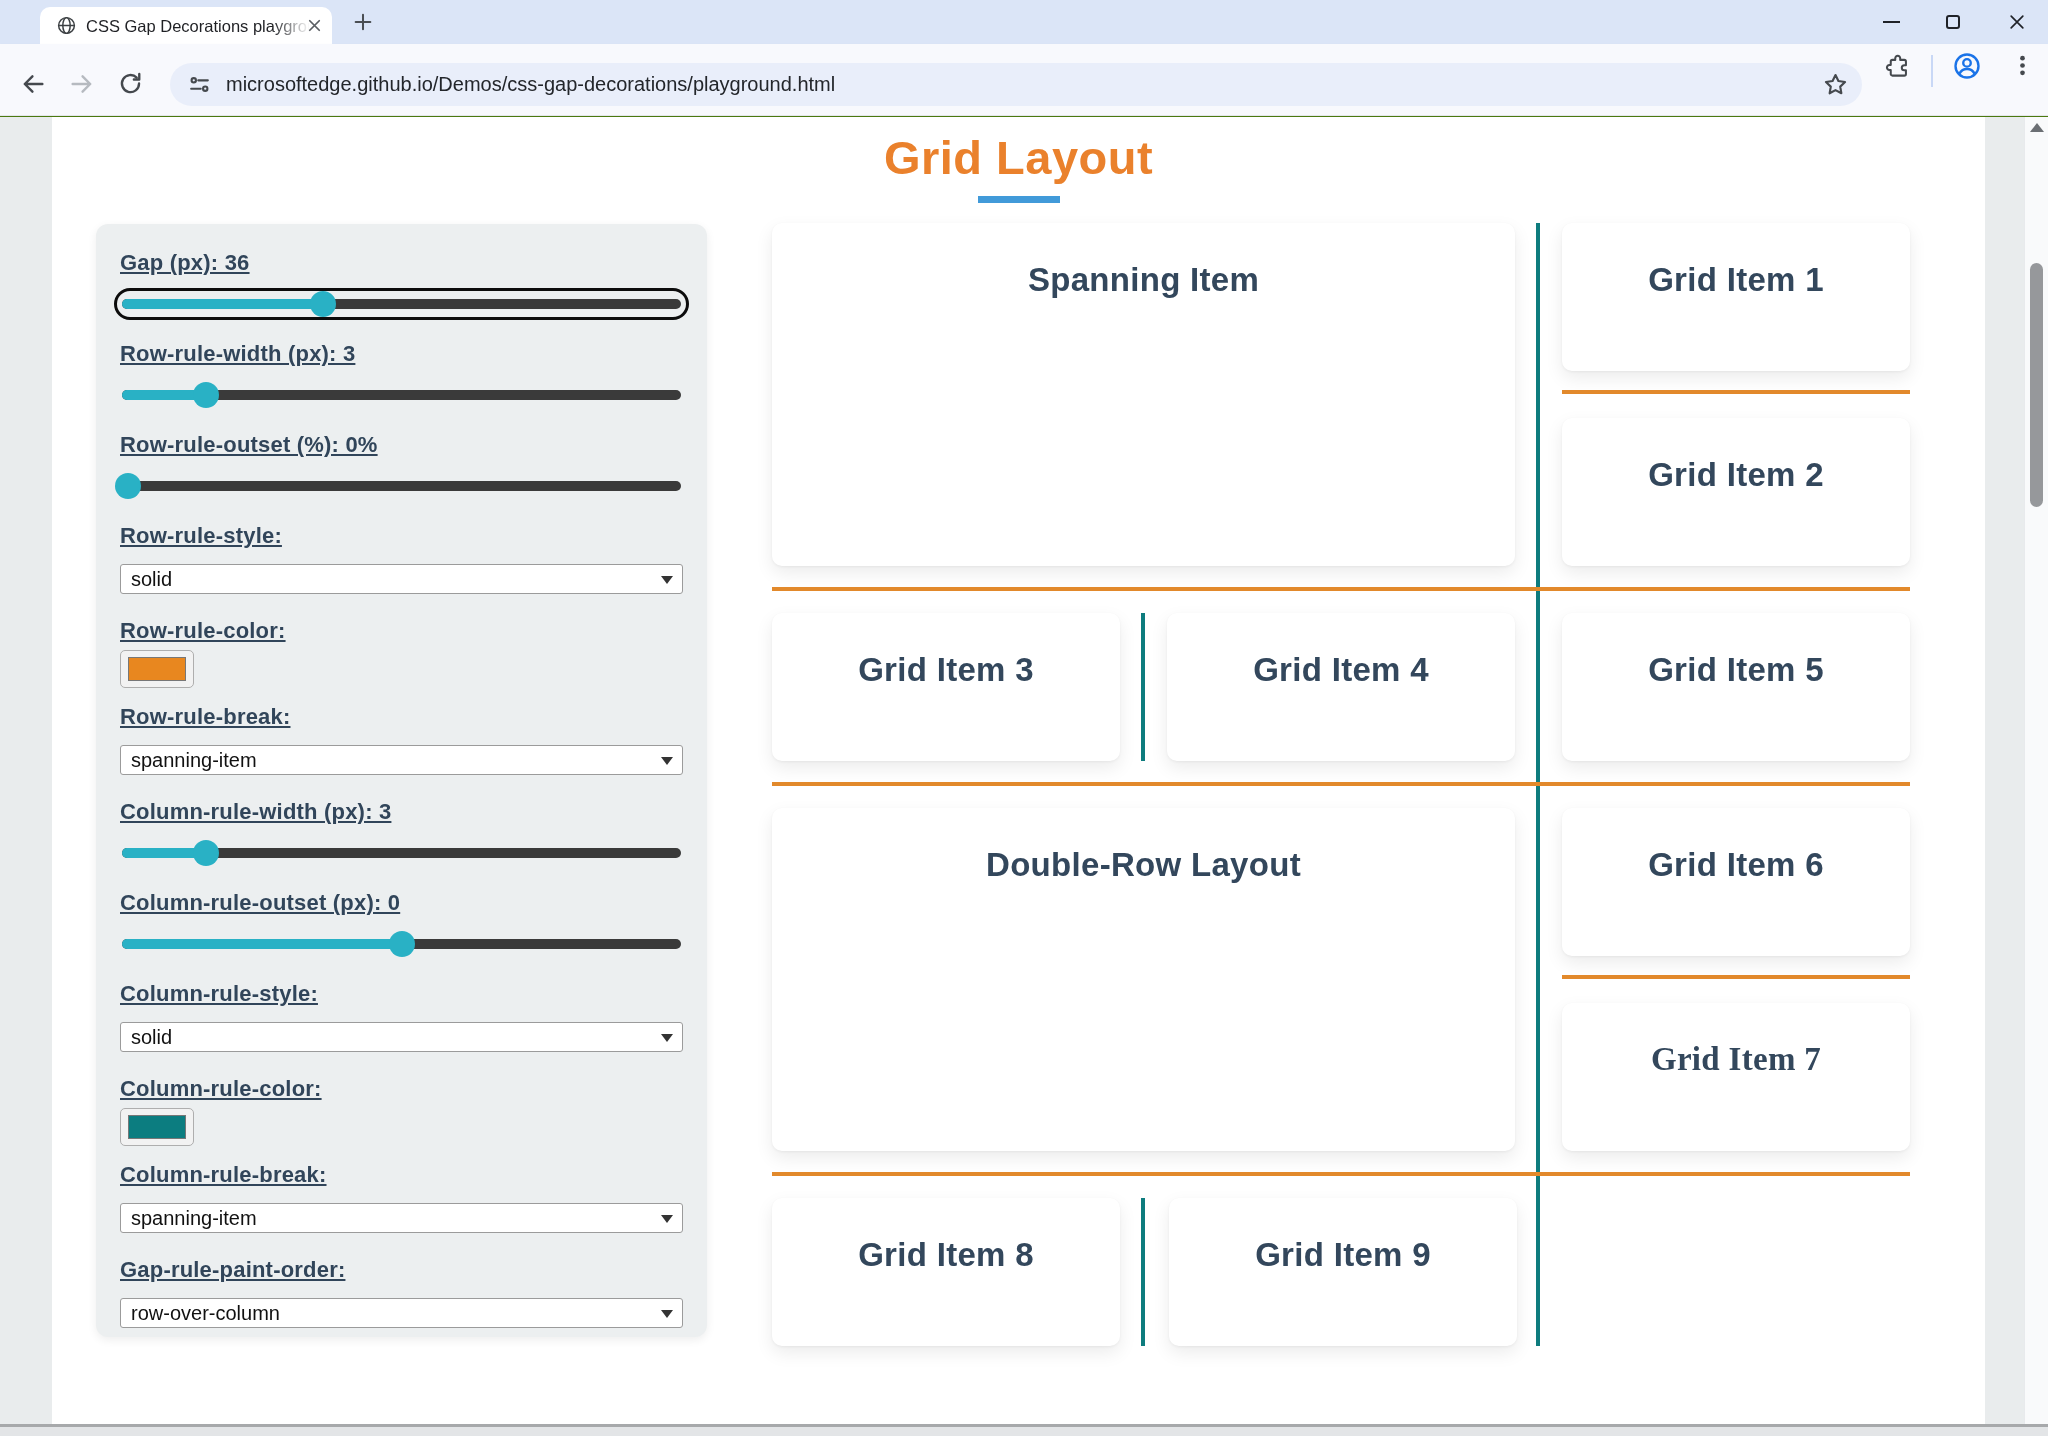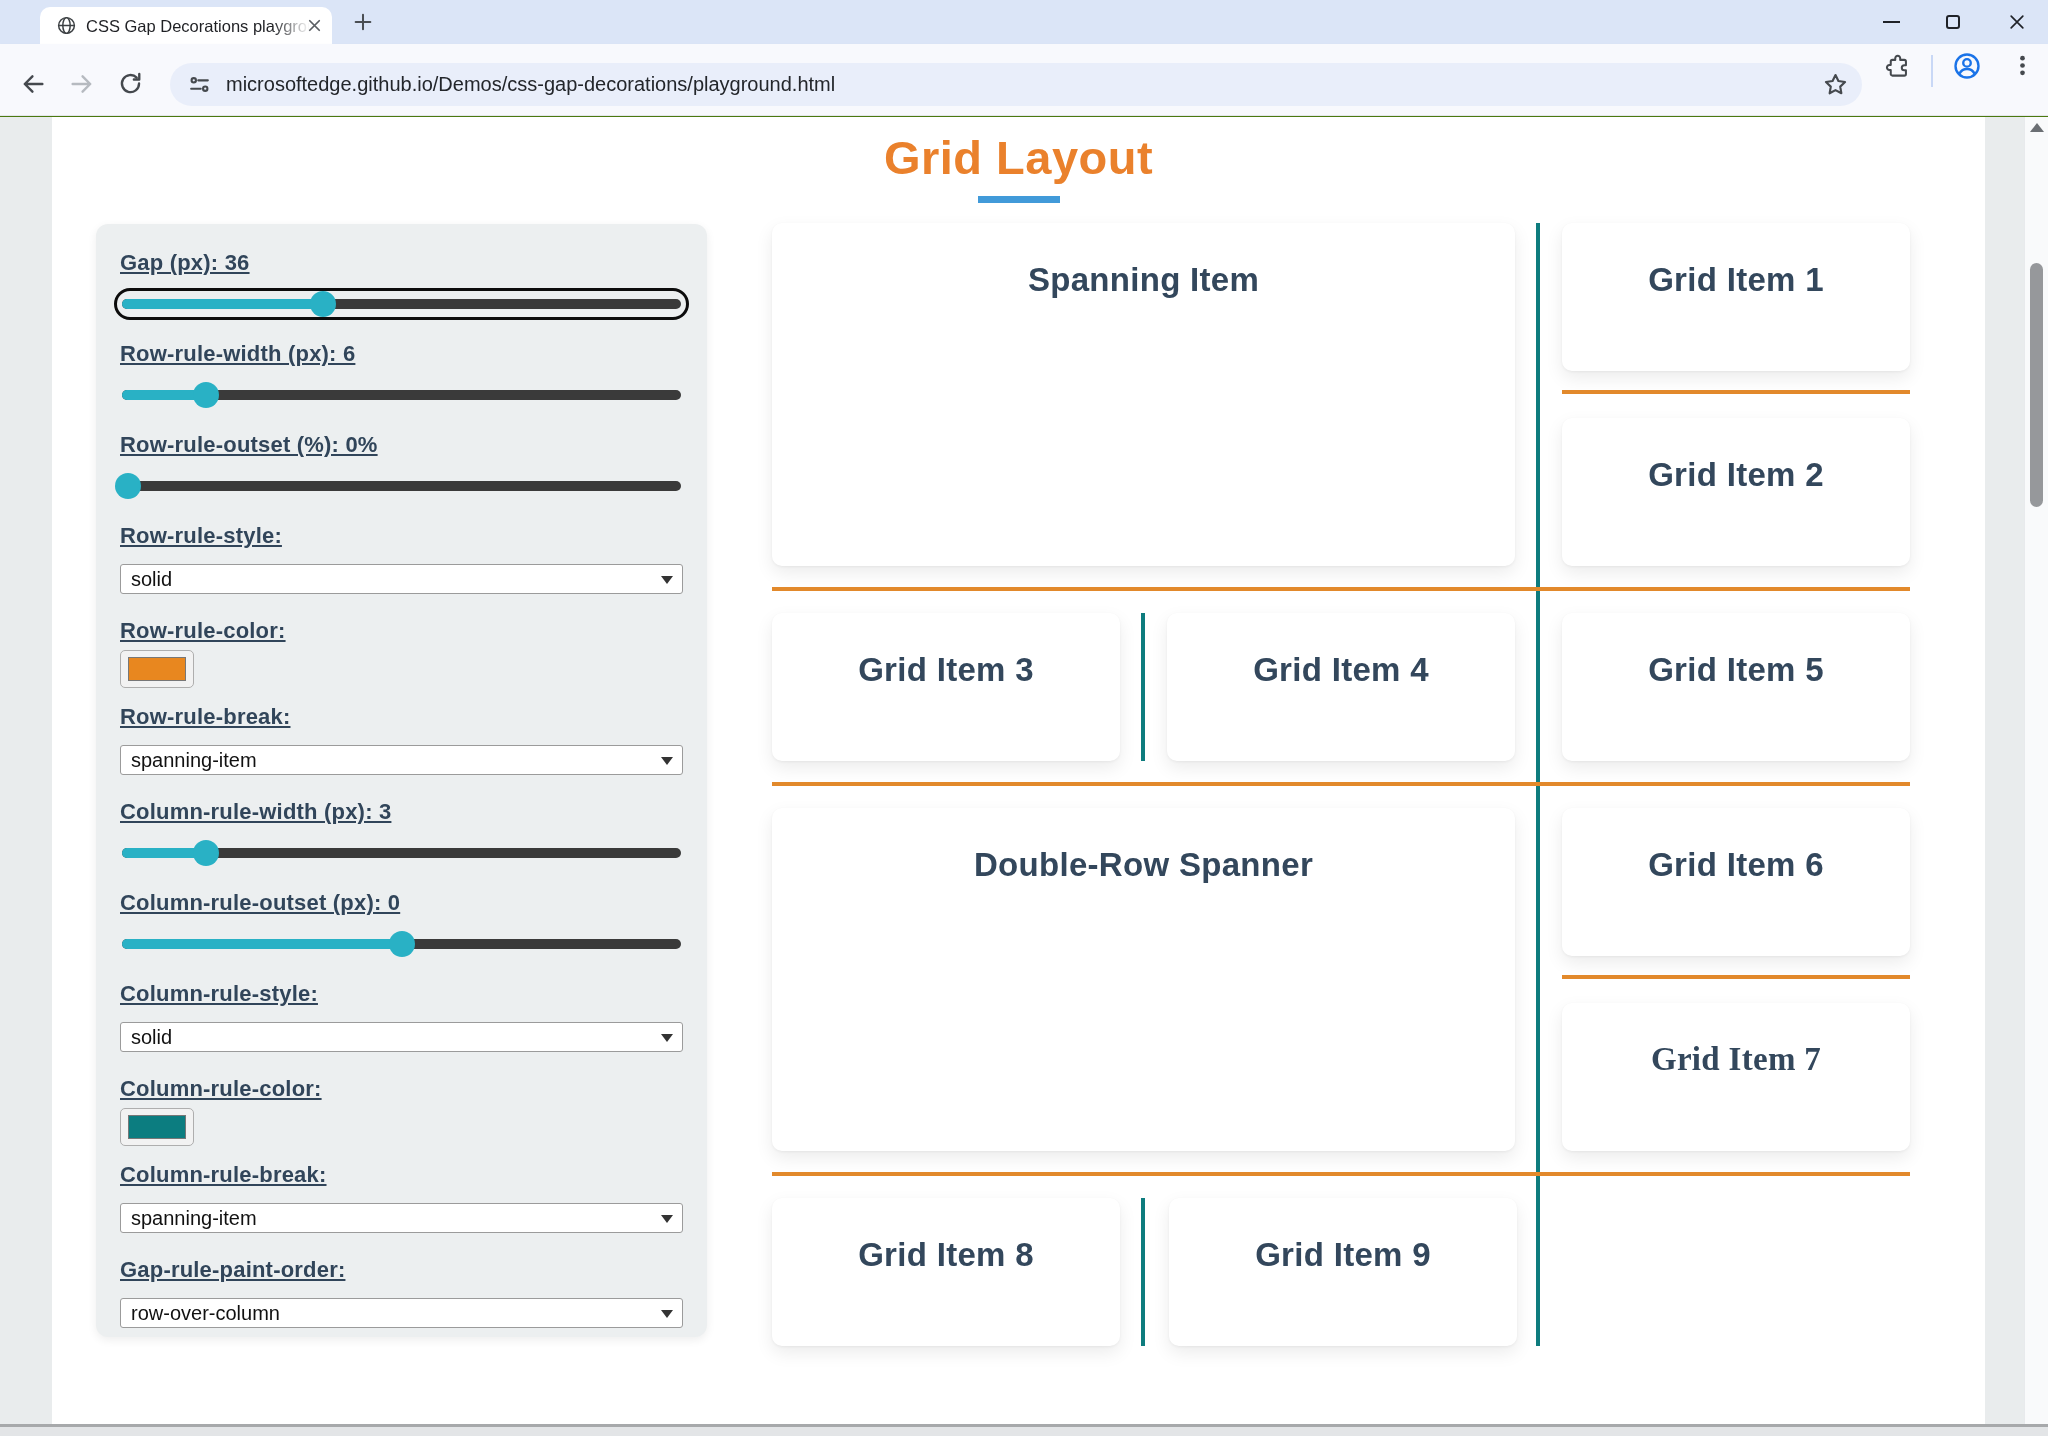--- a/index.html
+++ b/index.html
@@ -191,21 +191,21 @@
           <div class="ctl-label">Gap (px): 36</div>
           <div class="slider focus-ring">
             <div class="track">
                 <div class="fill" style="width: 36%;"></div>
                 <div class="thumb" style="left: 36%;"></div>
               </div>
           </div>
         </div>
 
         <div class="group">
-          <div class="ctl-label">Row-rule-width (px): 6</div>
+          <div class="ctl-label">Row-rule-width (px): 3</div>
           <div class="slider">
             <div class="track">
                 <div class="fill" style="width: 15%;"></div>
                 <div class="thumb" style="left: 15%;"></div>
               </div>
           </div>
         </div>
 
         <div class="group">
           <div class="ctl-label">Row-rule-outset (%): 0%</div>
@@ -302,21 +302,21 @@
         <div class="hrule h-full-2"></div>
         <div class="hrule h-col3-2"></div>
         <div class="hrule h-full-3"></div>
 
         <div class="card pos-span-top">Spanning Item</div>
         <div class="card pos-c3r1">Grid Item 1</div>
         <div class="card pos-c3r2">Grid Item 2</div>
         <div class="card pos-c1r3">Grid Item 3</div>
         <div class="card pos-c2r3">Grid Item 4</div>
         <div class="card pos-c3r3">Grid Item 5</div>
-        <div class="card pos-span-mid">Double-Row Spanner</div>
+        <div class="card pos-span-mid">Double-Row Layout</div>
         <div class="card pos-c3r4">Grid Item 6</div>
         <div class="card pos-c3r5">Grid Item 7</div>
         <div class="card pos-c1r6">Grid Item 8</div>
         <div class="card pos-c2r6">Grid Item 9</div>
       </div>
     </div>
   </div>
 
   <div class="vscroll">
     <div class="scroll-up"></div>

